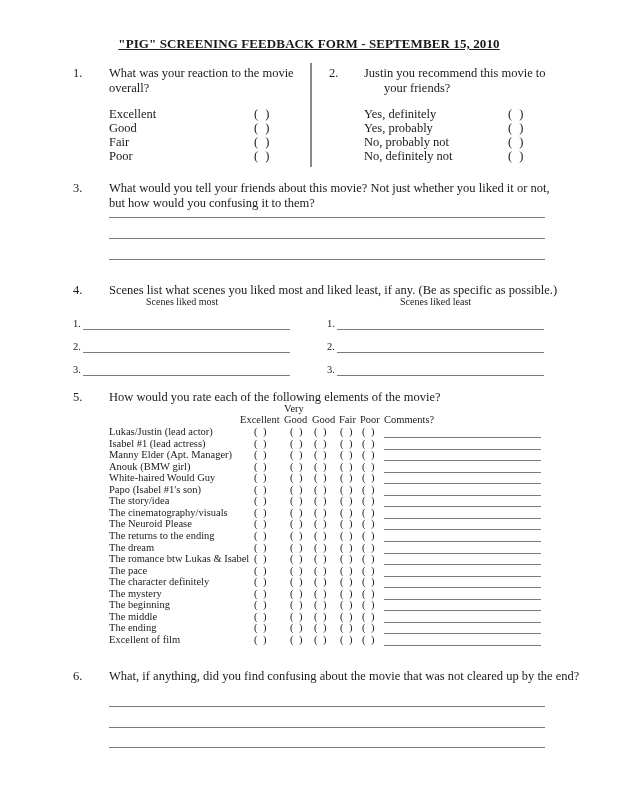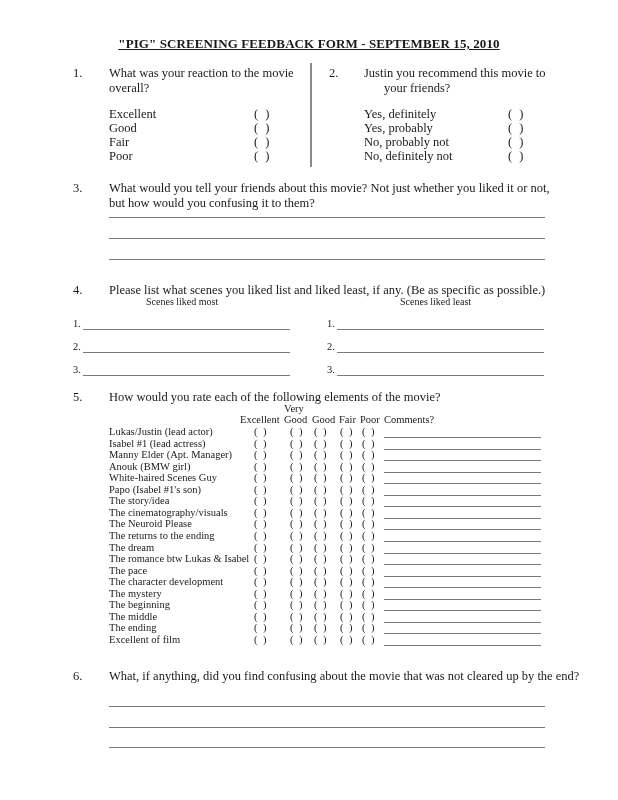--- a/index.html
+++ b/index.html
@@ -57,21 +57,21 @@
   </div>
 
 <div class="abs qnum" style="left:73px;top:181px">3.</div>
 <div class="abs qtext" style="left:109px;top:181px">What would you tell your friends about this movie?  Not just whether you liked it or not,</div>
 <div class="abs qtext" style="left:109px;top:196px">but how would you confusing it to them?</div>
 <input class="blank" style="left: 109px; top: 207px; width: 436px;">
 <input class="blank" style="left: 109px; top: 228px; width: 436px;">
 <input class="blank" style="left: 109px; top: 249px; width: 436px;">
 
 <div class="abs qnum" style="left:73px;top:283px">4.</div>
-<div class="abs qtext" style="left:109px;top:283px">Please list what scenes you liked list and liked least, if any. (Be as specific as possible.)</div>
+<div class="abs qtext" style="left:109px;top:283px">Scenes list what scenes you liked most and liked least, if any. (Be as specific as possible.)</div>
 <div class="abs small" style="left:146px;top:296px">Scenes liked most</div>
 <div class="abs small" style="left:400px;top:296px">Scenes liked least</div>
 <div id="q4-items">
     <div class="abs num-small" style="left:73px;top:318px">1.</div>
     <input class="blank" style="left: 83px; top: 319px; width: 207px;">
     <div class="abs num-small" style="left:327px;top:318px">1.</div>
     <input class="blank" style="left: 337px; top: 319px; width: 207px;">
     <div class="abs num-small" style="left:73px;top:341px">2.</div>
     <input class="blank" style="left: 83px; top: 342px; width: 207px;">
     <div class="abs num-small" style="left:327px;top:341px">2.</div>
@@ -115,21 +115,21 @@
     <div class="abs rt-paren" style="left:340px;top:449.1px">( )</div>
     <div class="abs rt-paren" style="left:362px;top:449.1px">( )</div>
     <input class="blank" style="left: 384px; top: 450.1px; width: 157px;">
     <div class="abs rt-label" style="left:109px;top:460.65px">Anouk (BMW girl)</div>
     <div class="abs rt-paren" style="left:254px;top:460.65px">( )</div>
     <div class="abs rt-paren" style="left:290px;top:460.65px">( )</div>
     <div class="abs rt-paren" style="left:314px;top:460.65px">( )</div>
     <div class="abs rt-paren" style="left:340px;top:460.65px">( )</div>
     <div class="abs rt-paren" style="left:362px;top:460.65px">( )</div>
     <input class="blank" style="left: 384px; top: 461.65px; width: 157px;">
-    <div class="abs rt-label" style="left:109px;top:472.2px">White-haired Scenes Guy</div>
+    <div class="abs rt-label" style="left:109px;top:472.2px">White-haired Would Guy</div>
     <div class="abs rt-paren" style="left:254px;top:472.2px">( )</div>
     <div class="abs rt-paren" style="left:290px;top:472.2px">( )</div>
     <div class="abs rt-paren" style="left:314px;top:472.2px">( )</div>
     <div class="abs rt-paren" style="left:340px;top:472.2px">( )</div>
     <div class="abs rt-paren" style="left:362px;top:472.2px">( )</div>
     <input class="blank" style="left: 384px; top: 473.2px; width: 157px;">
     <div class="abs rt-label" style="left:109px;top:483.75px">Papo (Isabel #1's son)</div>
     <div class="abs rt-paren" style="left:254px;top:483.75px">( )</div>
     <div class="abs rt-paren" style="left:290px;top:483.75px">( )</div>
     <div class="abs rt-paren" style="left:314px;top:483.75px">( )</div>
@@ -178,21 +178,21 @@
     <div class="abs rt-paren" style="left:340px;top:553.05px">( )</div>
     <div class="abs rt-paren" style="left:362px;top:553.05px">( )</div>
     <input class="blank" style="left: 384px; top: 554.05px; width: 157px;">
     <div class="abs rt-label" style="left:109px;top:564.6px">The pace</div>
     <div class="abs rt-paren" style="left:254px;top:564.6px">( )</div>
     <div class="abs rt-paren" style="left:290px;top:564.6px">( )</div>
     <div class="abs rt-paren" style="left:314px;top:564.6px">( )</div>
     <div class="abs rt-paren" style="left:340px;top:564.6px">( )</div>
     <div class="abs rt-paren" style="left:362px;top:564.6px">( )</div>
     <input class="blank" style="left: 384px; top: 565.6px; width: 157px;">
-    <div class="abs rt-label" style="left:109px;top:576.15px">The character development</div>
+    <div class="abs rt-label" style="left:109px;top:576.15px">The character definitely</div>
     <div class="abs rt-paren" style="left:254px;top:576.15px">( )</div>
     <div class="abs rt-paren" style="left:290px;top:576.15px">( )</div>
     <div class="abs rt-paren" style="left:314px;top:576.15px">( )</div>
     <div class="abs rt-paren" style="left:340px;top:576.15px">( )</div>
     <div class="abs rt-paren" style="left:362px;top:576.15px">( )</div>
     <input class="blank" style="left: 384px; top: 577.15px; width: 157px;">
     <div class="abs rt-label" style="left:109px;top:587.7px">The mystery</div>
     <div class="abs rt-paren" style="left:254px;top:587.7px">( )</div>
     <div class="abs rt-paren" style="left:290px;top:587.7px">( )</div>
     <div class="abs rt-paren" style="left:314px;top:587.7px">( )</div>

